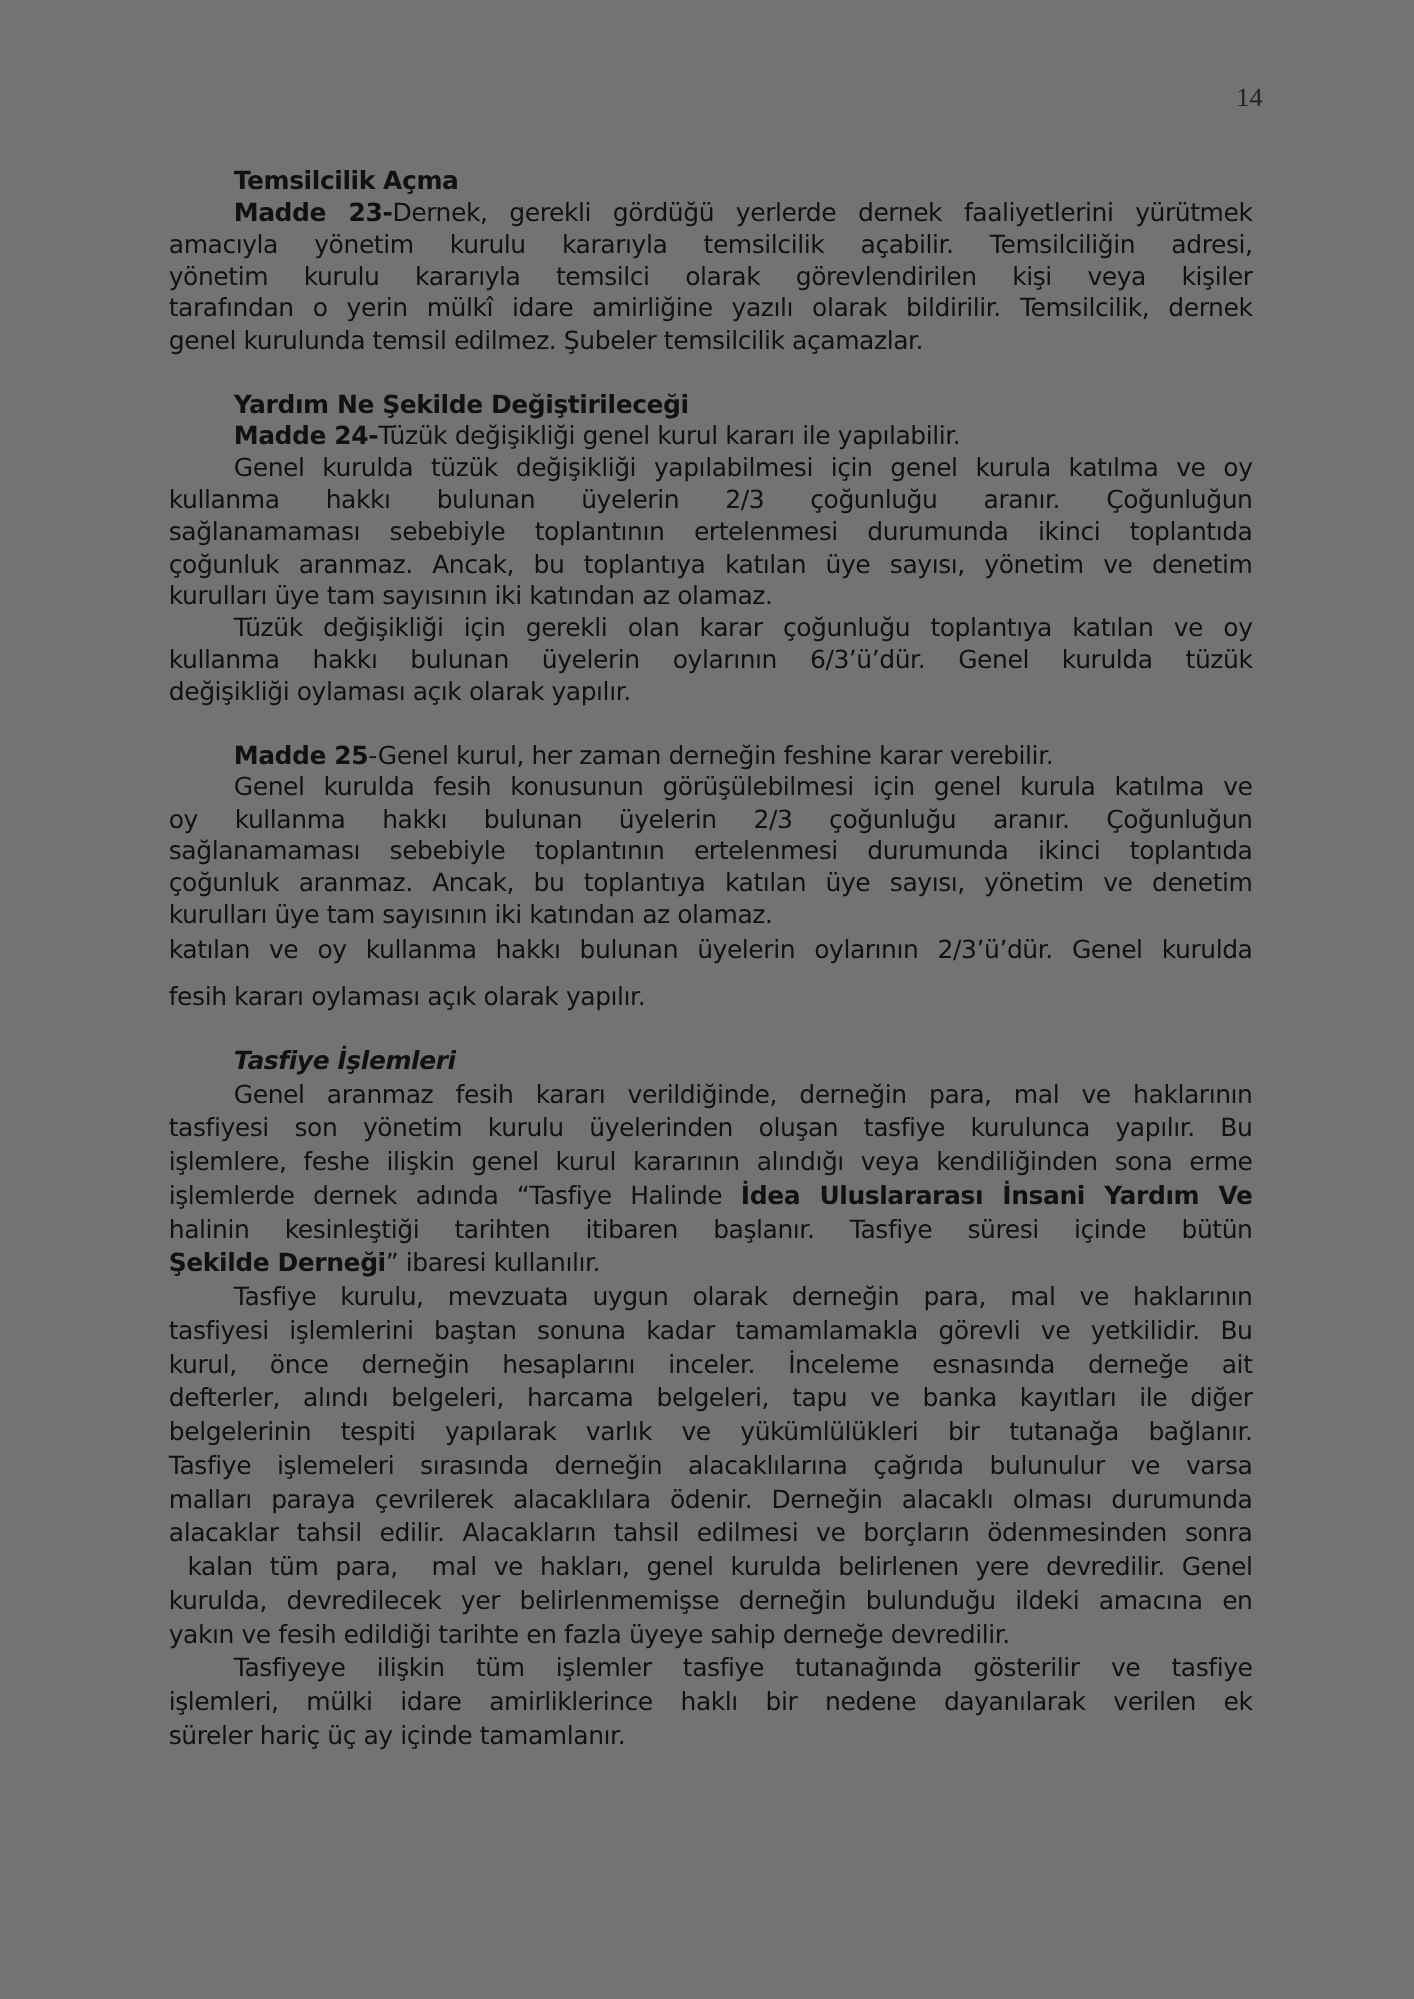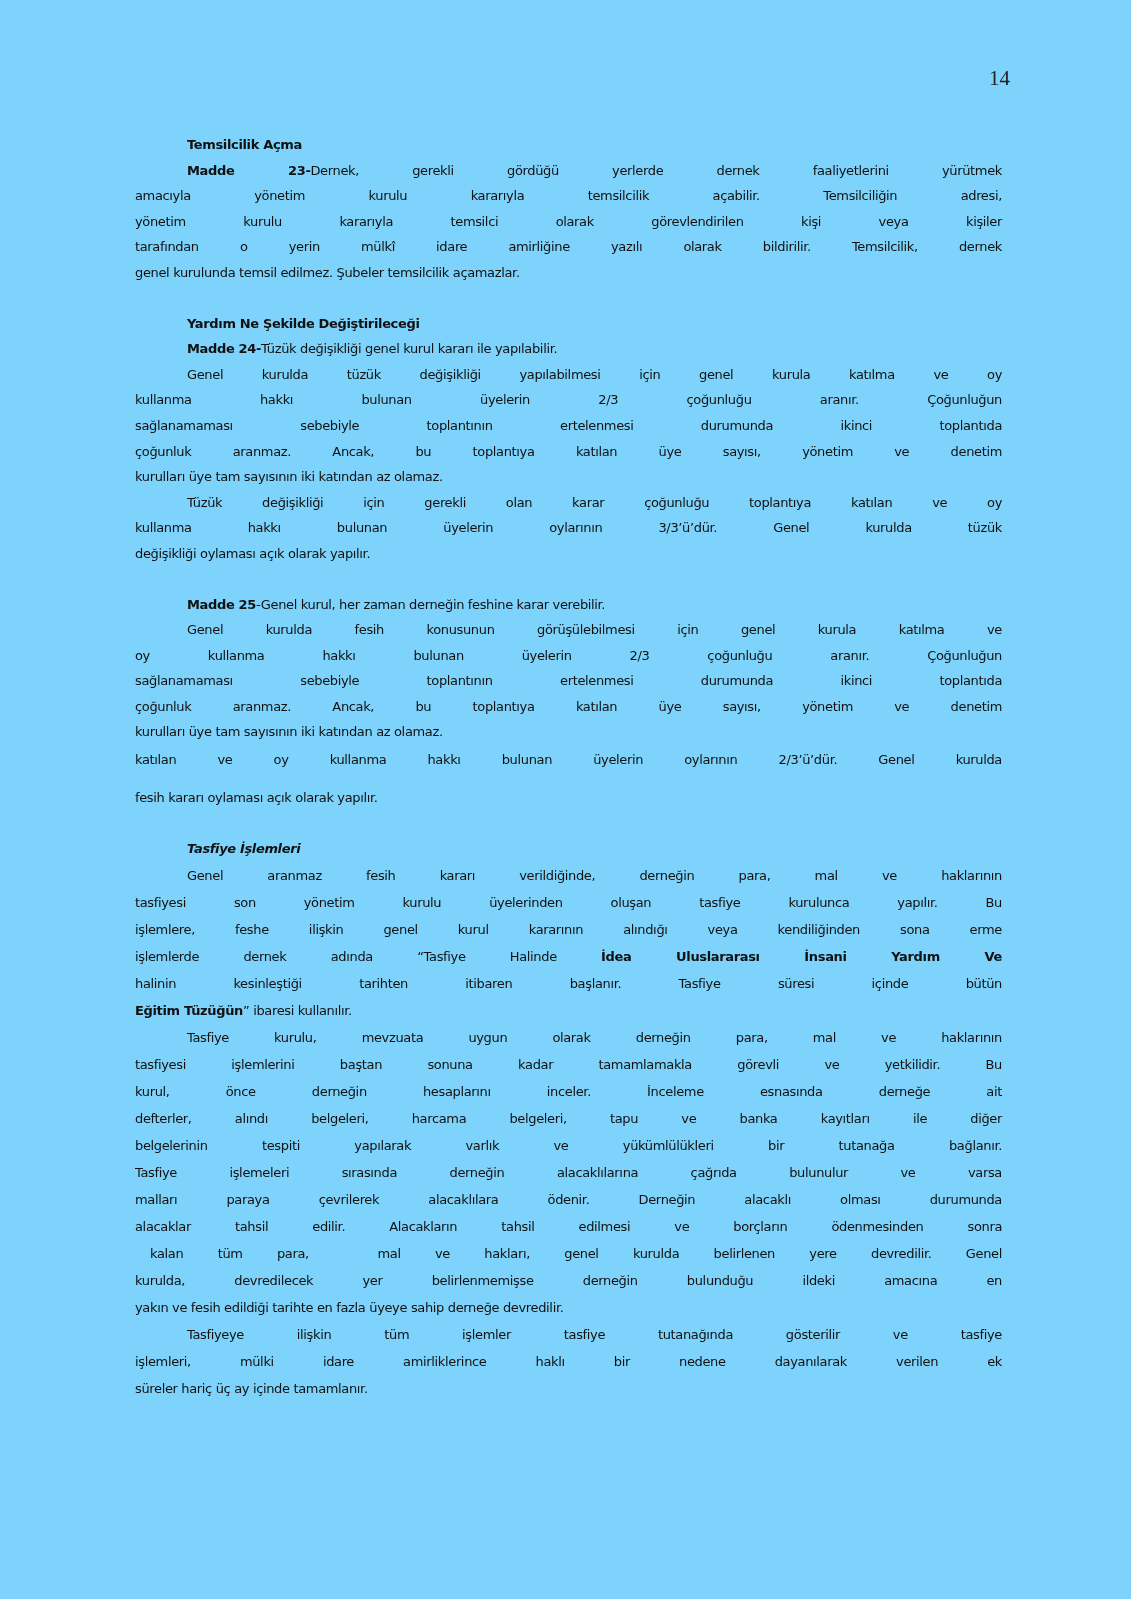--- a/index.html
+++ b/index.html
@@ -1,24 +1,24 @@
 <!DOCTYPE html>
 <html><head>
   <meta charset="utf-8">
   <style>
     html, body { margin: 0; padding: 0; background: #ffffff; }
     body { width: 1131px; height: 1599px; position: relative; overflow: hidden; }
-    .page { position: absolute; left: 0; top: 0; width: 1131px; height: 1599px; background: #7dd3fc; }
+    .page { position: absolute; left: 0; top: 0; width: 1131px; height: 1599px; background: #737373; }
     .page-number {
       position: absolute; left: 950px; top: 66px; width: 60px; text-align: right;
       font-family: "Liberation Serif", serif; font-size: 21px; color: #222;
     }
     .content {
       position: absolute; left: 135px; top: 132px; width: 867px;
-      font-family: "DejaVu Sans", sans-serif; font-size: 13px; color: #111;
+      font-family: "DejaVu Sans", sans-serif; font-size: 20px; color: #111;
       line-height: 25.6px; letter-spacing: -0.35px;
     }
     .section { margin: 0 0 25px 0; }
     .heading { font-weight: bold; padding-left: 52px; display: block; }
     .heading.italic { font-style: italic; }
     .l { display: block; text-align: justify; text-align-last: justify; white-space: nowrap; }
     .l.last { text-align-last: left; }
     .l.ind { padding-left: 52px; }
   </style>
 </head>
@@ -40,21 +40,21 @@
 
     <div class="section">
       <span class="heading">Yardım Ne Şekilde Değiştirileceği</span>
       <span class="l ind last"><b>Madde 24-</b><span>Tüzük değişikliği genel kurul kararı ile yapılabilir.</span></span>
       <span class="l ind">Genel kurulda tüzük değişikliği yapılabilmesi için genel kurula katılma ve oy</span>
       <span class="l">kullanma hakkı bulunan üyelerin 2/3 çoğunluğu aranır. Çoğunluğun</span>
       <span class="l">sağlanamaması sebebiyle toplantının ertelenmesi durumunda ikinci toplantıda</span>
       <span class="l">çoğunluk aranmaz. Ancak, bu toplantıya katılan üye sayısı, yönetim ve denetim</span>
       <span class="l last">kurulları üye tam sayısının iki katından az olamaz.</span>
       <span class="l ind">Tüzük değişikliği için gerekli olan karar çoğunluğu toplantıya katılan ve oy</span>
-      <span class="l">kullanma hakkı bulunan üyelerin oylarının 3/3’ü’dür. Genel kurulda tüzük</span>
+      <span class="l">kullanma hakkı bulunan üyelerin oylarının 6/3’ü’dür. Genel kurulda tüzük</span>
       <span class="l last">değişikliği oylaması açık olarak yapılır.</span>
     </div>
 
     <div class="section">
       <span class="l ind last"><b>Madde 25</b><span>-Genel kurul, her zaman derneğin feshine karar verebilir.</span></span>
       <span class="l ind">Genel kurulda fesih konusunun görüşülebilmesi için genel kurula katılma ve</span>
       <span class="l">oy kullanma hakkı bulunan üyelerin 2/3 çoğunluğu aranır. Çoğunluğun</span>
       <span class="l">sağlanamaması sebebiyle toplantının ertelenmesi durumunda ikinci toplantıda</span>
       <span class="l">çoğunluk aranmaz. Ancak, bu toplantıya katılan üye sayısı, yönetim ve denetim</span>
       <span class="l last">kurulları üye tam sayısının iki katından az olamaz.</span>
@@ -62,21 +62,21 @@
       <span class="l last" style="margin-top:12px;">fesih kararı oylaması açık olarak yapılır.</span>
     </div>
 
     <div class="section" style="line-height:27px;">
       <span class="heading italic">Tasfiye İşlemleri</span>
       <span class="l ind">Genel aranmaz fesih kararı verildiğinde, derneğin para, mal ve haklarının</span>
       <span class="l">tasfiyesi son yönetim kurulu üyelerinden oluşan tasfiye kurulunca yapılır. Bu</span>
       <span class="l">işlemlere, feshe ilişkin genel kurul kararının alındığı veya kendiliğinden sona erme</span>
       <span class="l"><span>işlemlerde dernek adında “Tasfiye Halinde </span><b>İdea Uluslararası İnsani Yardım Ve</b></span>
       <span class="l">halinin kesinleştiği tarihten itibaren başlanır. Tasfiye süresi içinde bütün</span>
-      <span class="l last"><b>Eğitim Tüzüğün</b><span>” ibaresi kullanılır.</span></span>
+      <span class="l last"><b>Şekilde Derneği</b><span>” ibaresi kullanılır.</span></span>
       <span class="l ind">Tasfiye kurulu, mevzuata uygun olarak derneğin para, mal ve haklarının</span>
       <span class="l">tasfiyesi işlemlerini baştan sonuna kadar tamamlamakla görevli ve yetkilidir. Bu</span>
       <span class="l">kurul, önce derneğin hesaplarını inceler. İnceleme esnasında derneğe ait</span>
       <span class="l">defterler, alındı belgeleri, harcama belgeleri, tapu ve banka kayıtları ile diğer</span>
       <span class="l">belgelerinin tespiti yapılarak varlık ve yükümlülükleri bir tutanağa bağlanır.</span>
       <span class="l">Tasfiye işlemeleri sırasında derneğin alacaklılarına çağrıda bulunulur ve varsa</span>
       <span class="l">malları paraya çevrilerek alacaklılara ödenir. Derneğin alacaklı olması durumunda</span>
       <span class="l">alacaklar tahsil edilir. Alacakların tahsil edilmesi ve borçların ödenmesinden sonra</span>
       <span class="l" style="white-space:pre;margin-left:15px;">kalan tüm para,  mal ve hakları, genel kurulda belirlenen yere devredilir. Genel</span>
       <span class="l">kurulda, devredilecek yer belirlenmemişse derneğin bulunduğu ildeki amacına en</span>

